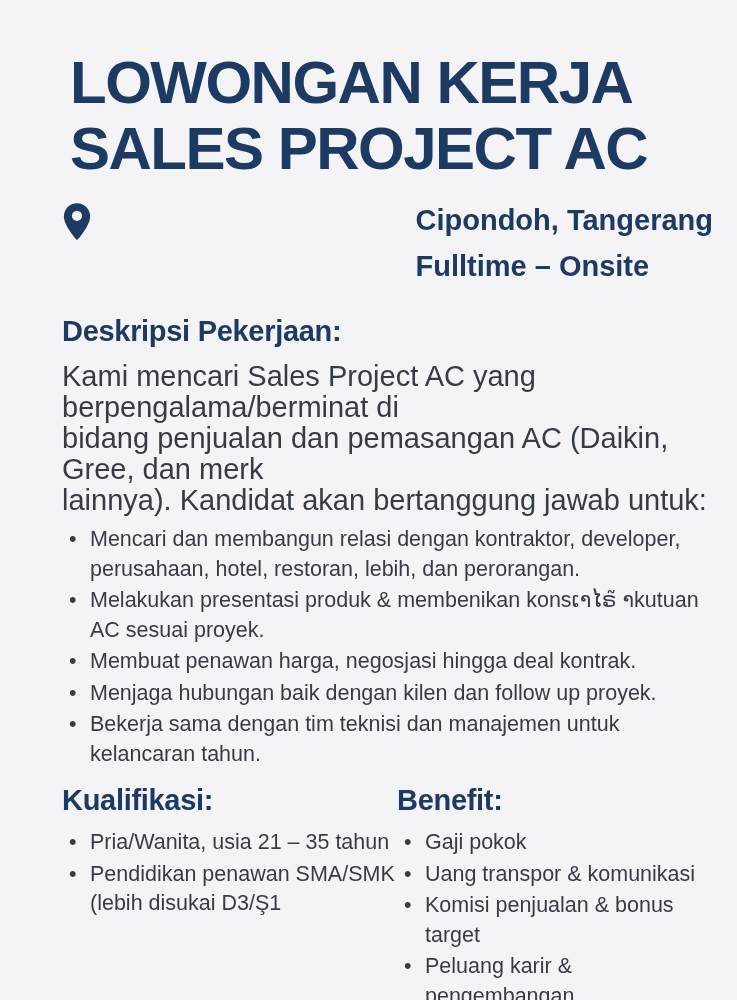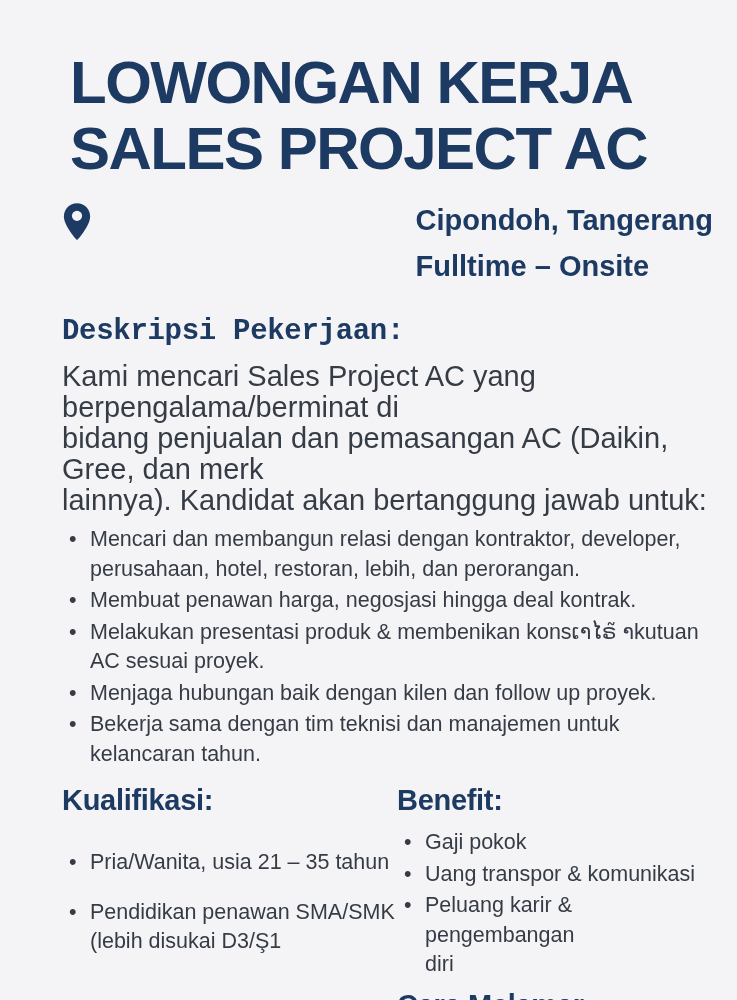--- a/index.html
+++ b/index.html
@@ -39,21 +39,21 @@
   }
   .loc-text{
     color:#1d3a63;font-weight:700;font-size:29px;line-height:33px;
   }
   .loc-line2{margin-top:13px;}
   
   .sec-head{
     margin:0;color:#1d3a63;font-weight:700;font-size:29px;line-height:33px;
     letter-spacing:-0.3px;
   }
-  .desk-head{margin-top:32px;font-family:Liberation Mono, monospace;}
+  .desk-head{margin-top:32px;}
   
   .intro{
     margin:13px 0 0 0;
     font-size:29px;line-height:31px;
     white-space:pre-line;
   }
   ul{list-style:none;margin:0;padding:0;}
   li{
     position:relative;
     padding-left:28px;
@@ -65,21 +65,21 @@
     content:"\2022";
     position:absolute;left:7px;top:0;
     font-size:21.5px;color:#363c46;
   }
   .desc-list{margin-top:9px;}
   
   .columns{display:flex;margin-top:15px;}
   .col-left{width:335px;flex:0 0 335px;display:flex;flex-direction:column;}
   .col-right{flex:1;}
   .col-list{margin-top:11px;}
-  .col-left li{width:360px;margin-top:20px;}
+  .col-left li{width:360px;}
   .apply-head{margin-top:9px;}
 </style>
 </head>
 <body>
 
 <div class="page">
 
   <h1 class="title">
     <span>LOWONGAN KERJA</span>
     <span>SALES PROJECT AC</span>
@@ -98,23 +98,23 @@
 
   <h2 class="sec-head desk-head">Deskripsi Pekerjaan:</h2>
 
   <p class="intro">Kami mencari Sales Project AC yang berpengalama/berminat di
 bidang penjualan dan pemasangan AC (Daikin, Gree, dan merk
 lainnya). Kandidat akan bertanggung jawab untuk:</p>
 
   <ul class="desc-list">
     <li>Mencari dan membangun relasi dengan kontraktor, developer,
 perusahaan, hotel, restoran, lebih, dan perorangan.</li>
-    <li>Membuat penawan harga, negosjasi hingga deal kontrak.</li>
     <li>Melakukan presentasi produk &amp; membenikan konsເາໄຣ̃ າkutuan
 AC sesuai proyek.</li>
+    <li>Membuat penawan harga, negosjasi hingga deal kontrak.</li>
     <li>Menjaga hubungan baik dengan kilen dan follow up proyek.</li>
     <li>Bekerja sama dengan tim teknisi dan manajemen untuk
 kelancaran tahun.</li>
   </ul>
 
   <div class="columns">
 
     <div class="col-left">
       <h2 class="sec-head">Kualifikasi:</h2>
       <ul class="col-list">
@@ -123,20 +123,22 @@
 (lebih disukai D3/Ş1</li>
       </ul>
 
     </div>
 
     <div class="col-right">
       <h2 class="sec-head">Benefit:</h2>
       <ul class="col-list">
         <li>Gaji pokok</li>
         <li>Uang transpor &amp; komunikasi</li>
+        <li>Komisi penjualan &amp; bonus
+target</li>
         <li>Peluang karir &amp; pengembangan
 diri</li>
       </ul>
       <h2 class="sec-head apply-head">Cara Melamar:</h2>
 
     </div>
 
   </div>
 
 </div>

